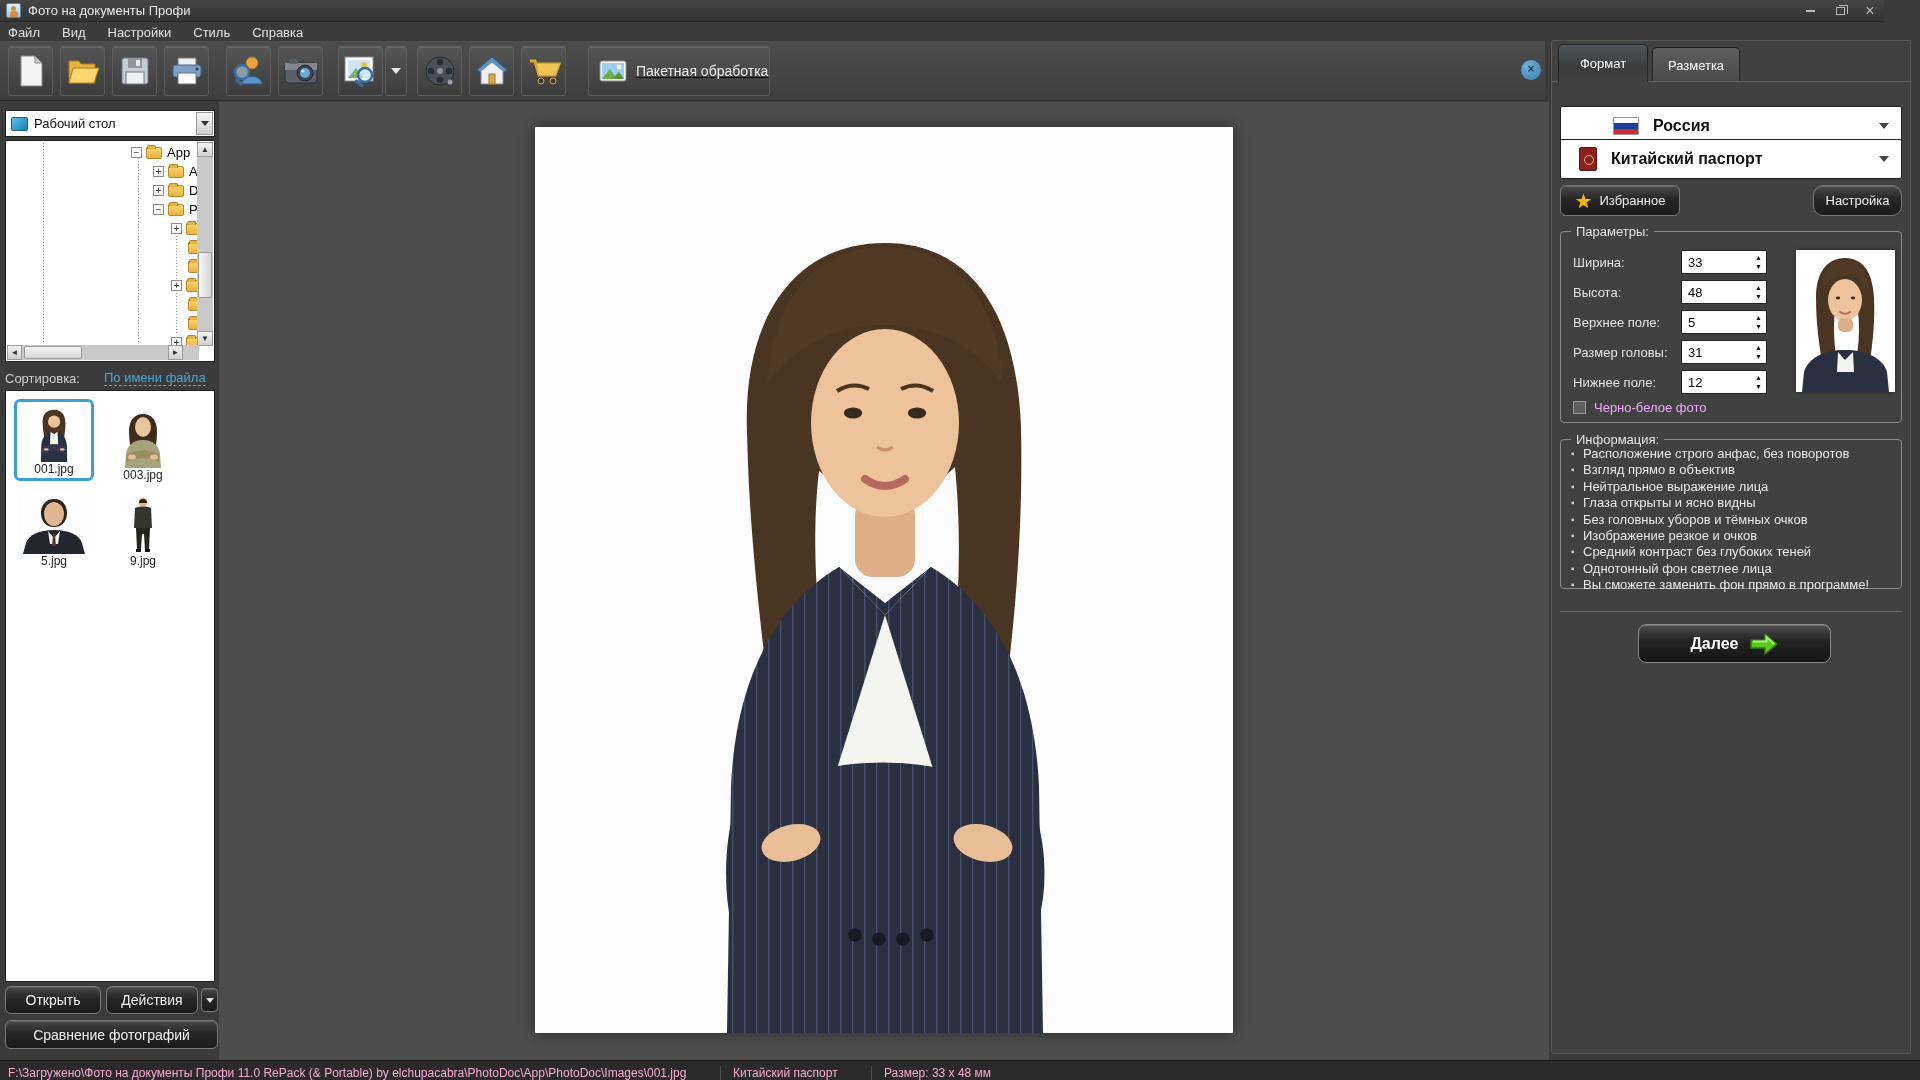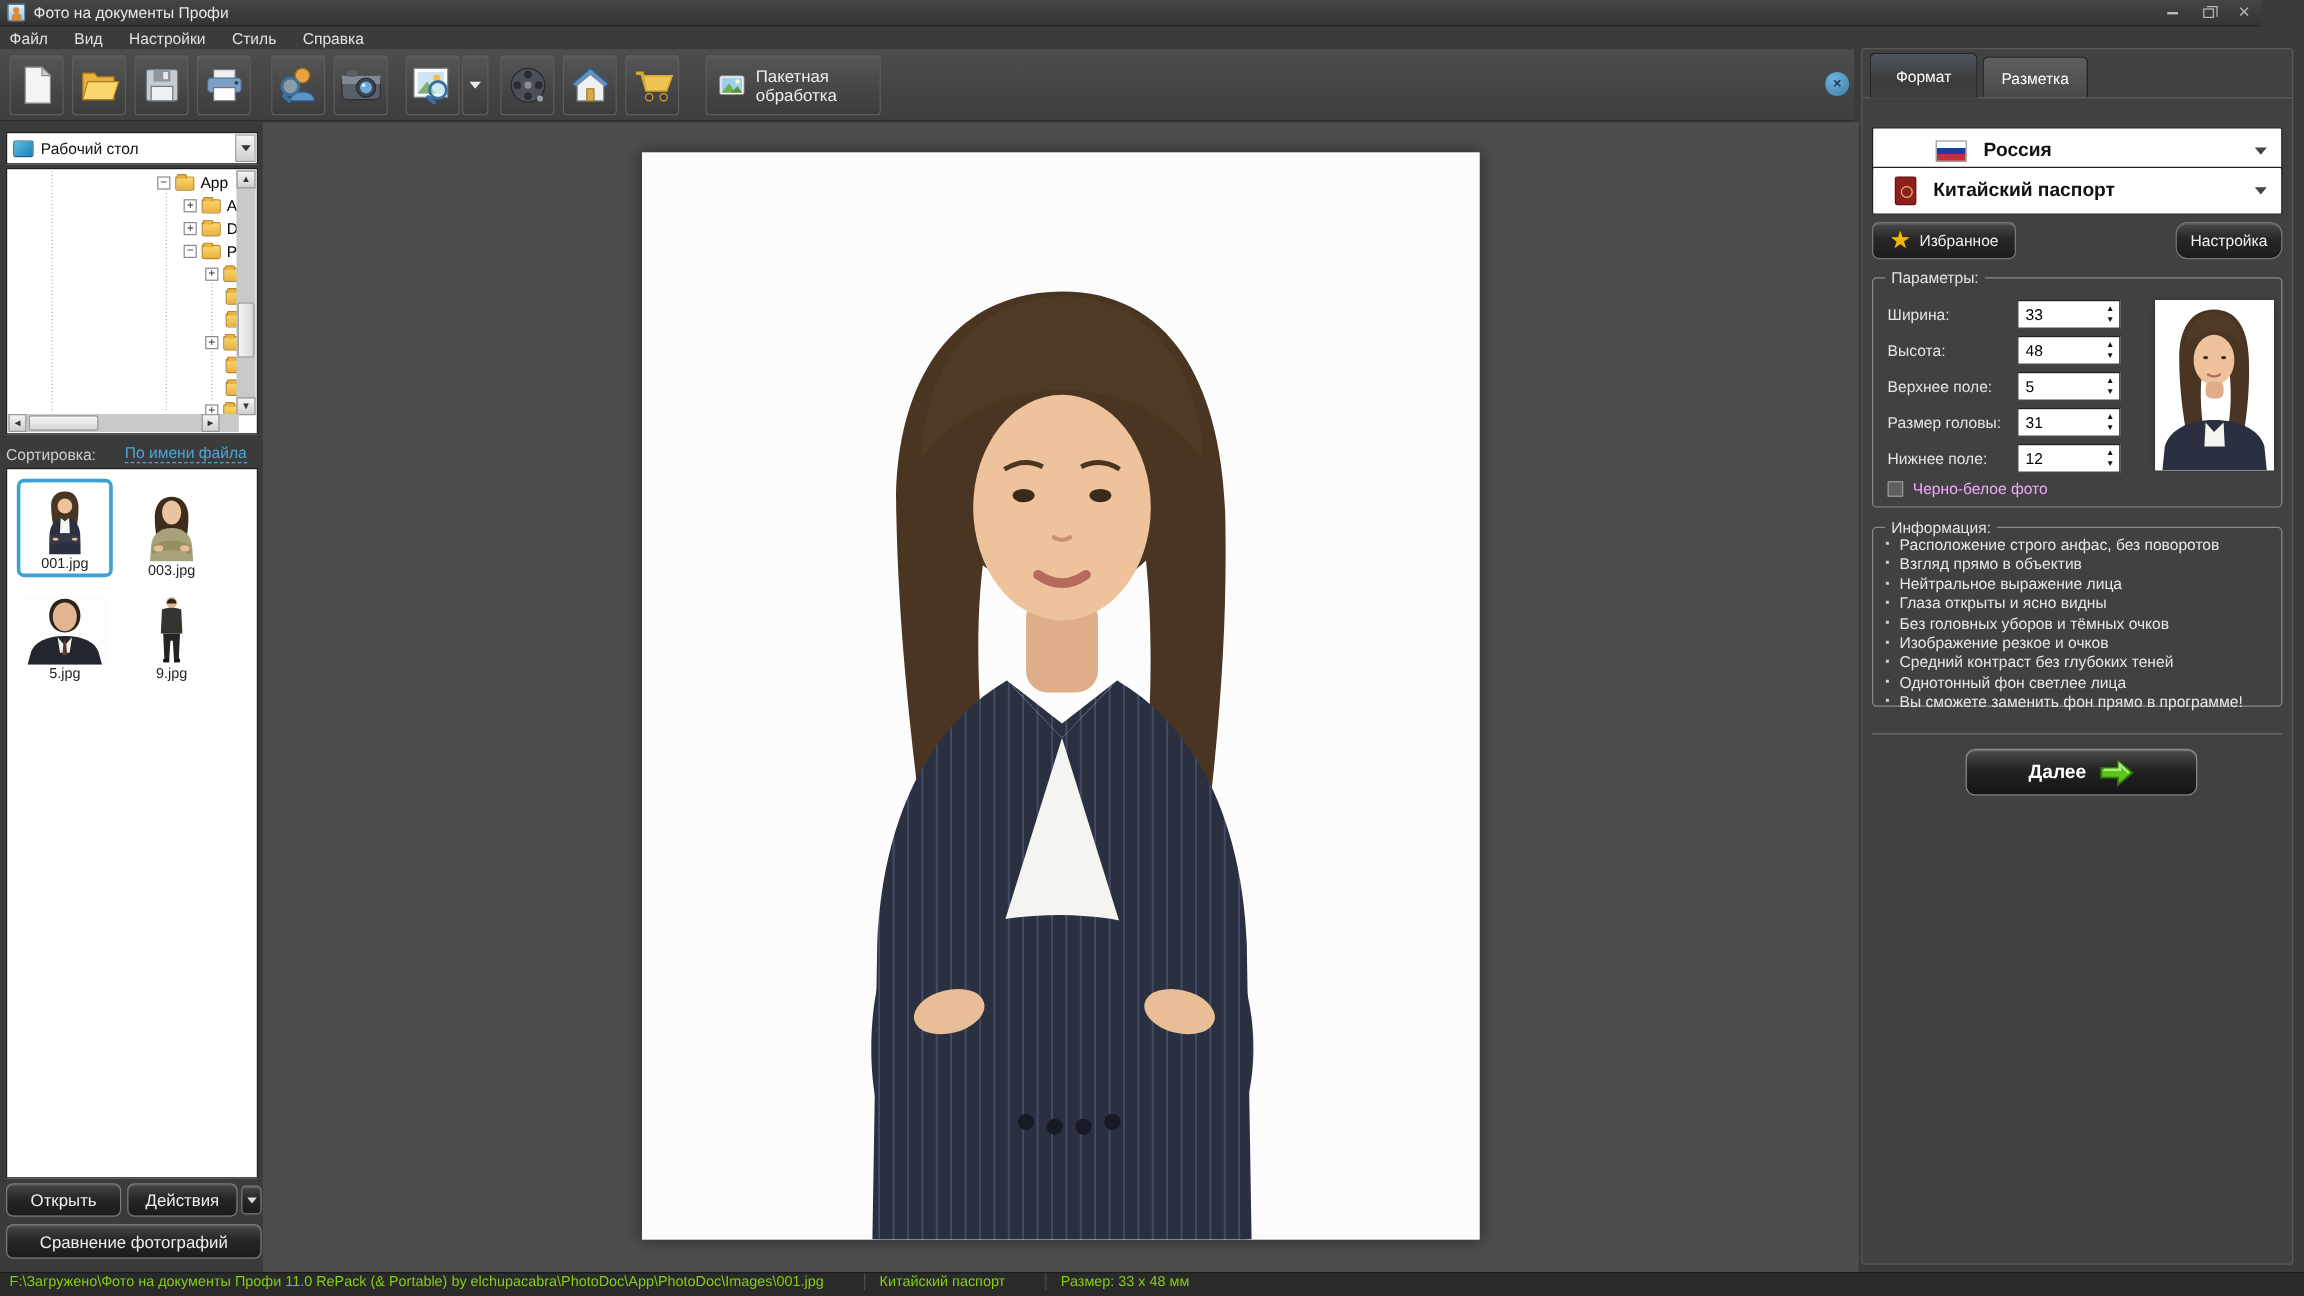--- a/index.html
+++ b/index.html
@@ -30,21 +30,21 @@
              align-items:center; gap:22px; padding-left:8px; background:#3b3b3b; }
   .menubar span { color:#e2e2e2; font-size:13px; }
 
   
   .toolbar { position:absolute; left:0; top:41px; width:1545px; height:60px;
              background:linear-gradient(#4d4d4d,#3e3e3e); border-bottom:1px solid #2d2d2d; }
   .tbtn { position:absolute; top:5px; width:45px; height:50px; border:1px solid #5d5d5d; border-radius:3px;
           background:linear-gradient(#555,#3c3c3c); display:flex; align-items:center; justify-content:center;
           box-shadow:inset 0 1px 0 rgba(255,255,255,.12); }
   .tbtn.narrow { width:22px; }
-  .tbtn.wide { width:146px; justify-content:flex-end; padding-left:10px; gap:9px; }
+  .tbtn.wide { width:182px; justify-content:flex-start; padding-left:10px; gap:9px;text-decoration:underline; }
   .tbtn .lbl { color:#eee; font-size:14px; }
   .tb-close { position:absolute; left:1521px; top:60px; width:20px; height:20px; border-radius:50%;
               background:radial-gradient(circle at 35% 30%, #6db4dd, #3c7ea8); color:#1d3a4e;
               font-size:12px; font-weight:bold; text-align:center; line-height:19px; }
 
   
   .canvas { position:absolute; left:219px; top:102px; width:1330px; height:958px; background:#4d4d4d; }
   .mainphoto { position:absolute; left:316px; top:25px; width:698px; height:906px; background:#fcfcfc;
                box-shadow:0 0 14px rgba(0,0,0,.45); }
 
@@ -157,21 +157,21 @@
   .info-list li::before { content:"▪"; position:absolute; left:0; top:0; color:#cfcfcf; font-size:10px; }
 
   .rsep { position:absolute; left:8px; top:570px; width:342px; height:1px; background:#6b6b6b; }
   .btn-next { position:absolute; left:86px; top:583px; width:193px; height:39px; border-radius:8px;
               background:linear-gradient(#4c4c4c,#222 45%,#151515); border:1px solid #8a8a8a;
               color:#fff; font-size:16px; font-weight:bold; display:flex; align-items:center;
               justify-content:center; gap:10px; box-shadow:inset 0 1px 0 rgba(255,255,255,.2); }
 
   
   .statusbar { position:absolute; left:0; top:1060px; width:1920px; height:20px; background:#2a2a2a;
-               border-top:1px solid #1a1a1a; display:flex; align-items:flex-start; color:#84cc16; font-size:12px; }
+               border-top:1px solid #1a1a1a; display:flex; align-items:flex-end; color:#f9a8d4; font-size:12px; }
   .statusbar .seg { padding:0 12px; white-space:nowrap; }
   .statusbar .div { width:1px; height:14px; background:#4d4d4d; }
   .statusbar .path { width:720px; padding-left:8px; }
 </style>
 </head>
 <body>
 
 <div id="app">
 
   <div class="titlebar">

